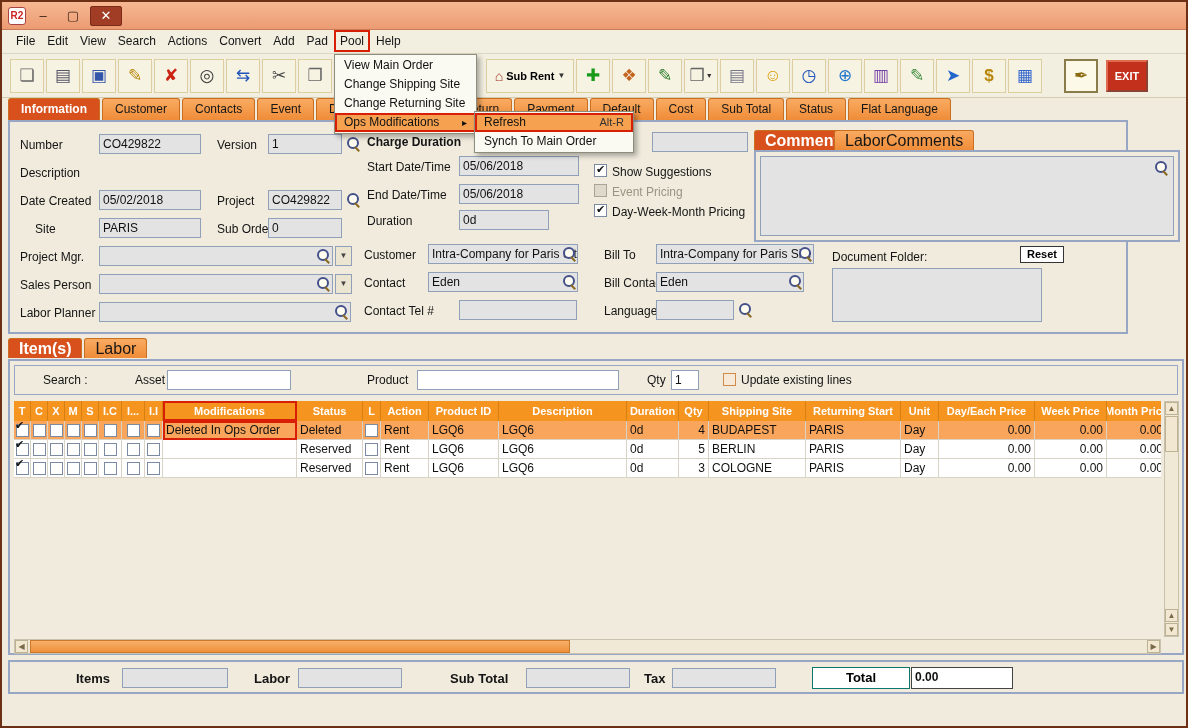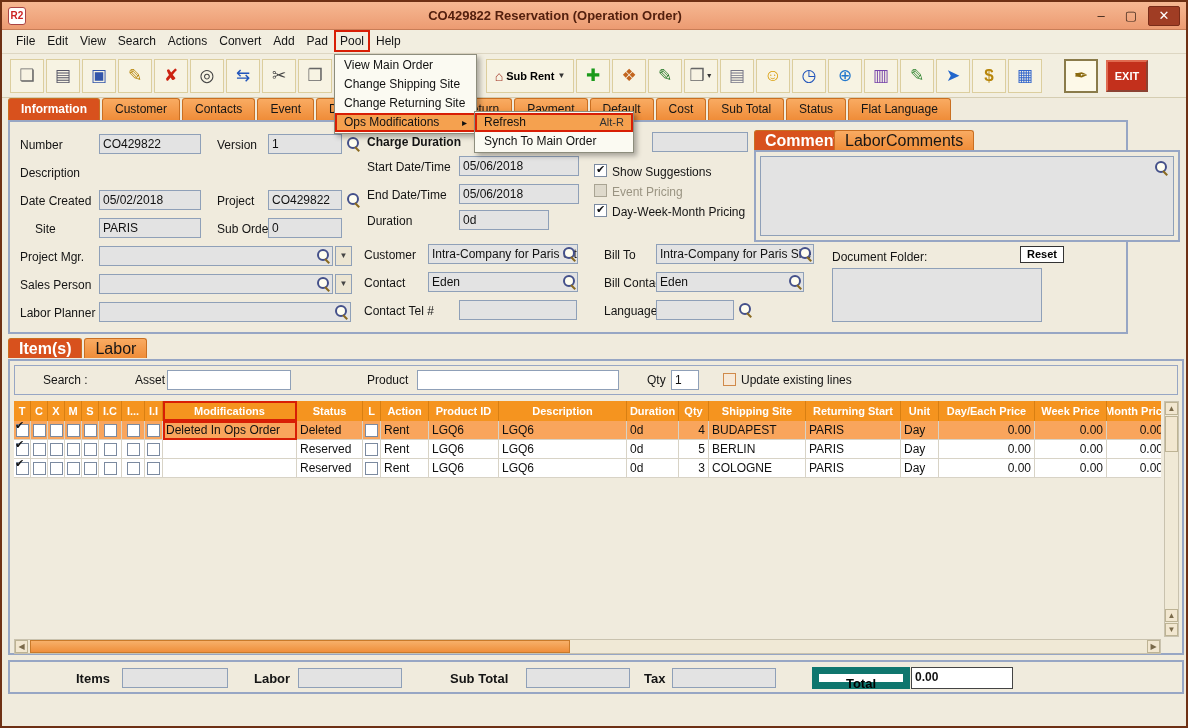--- a/index.html
+++ b/index.html
@@ -82,30 +82,29 @@
   .ann2{outline:2px solid #d81e05;outline-offset:-2px}
 
   
   .vscroll{position:absolute;width:15px;background:#f0e9d6;border:1px solid #c9c2ae}
   .hscroll{position:absolute;height:15px;background:#f0e9d6;border:1px solid #c9c2ae}
   .sbtn{position:absolute;width:13px;height:13px;background:#f2e7d0;border:1px solid #bdb394;color:#7a6a4a;font-size:8px;line-height:12px;text-align:center}
   .hthumb{position:absolute;left:15px;top:0;width:540px;height:13px;background:linear-gradient(#f7b06a,#ef8f3b);border:1px solid #c97a2a}
   .vthumb{position:absolute;left:0;top:14px;width:13px;height:36px;background:#f2e7d0;border:1px solid #bdb394}
 
   
-  .totalbox{position:absolute;width:98px;height:22px;background:#fff;border:7px solid #0f766e;font-size:13px;font-weight:bold;text-align:center;line-height:20px}
+  .totalbox{position:absolute;width:98px;height:22px;background:#fff;border:1px solid #0f766e;font-size:13px;font-weight:bold;text-align:center;line-height:20px}
 </style>
 </head>
 <body>
 
 <div class="win">
 
   <div class="titlebar">
     <div class="appicon">R2</div>
-    <div class="title">CO429822 Reservation (Operation Order)</div>
     <div class="wbtn">–</div>
     <div class="wbtn">▢</div>
     <div class="wbtn close">✕</div>
   </div>
 
   <div class="menubar">
     <div class="mi">File</div>
     <div class="mi">Edit</div>
     <div class="mi">View</div>
     <div class="mi">Search</div>

